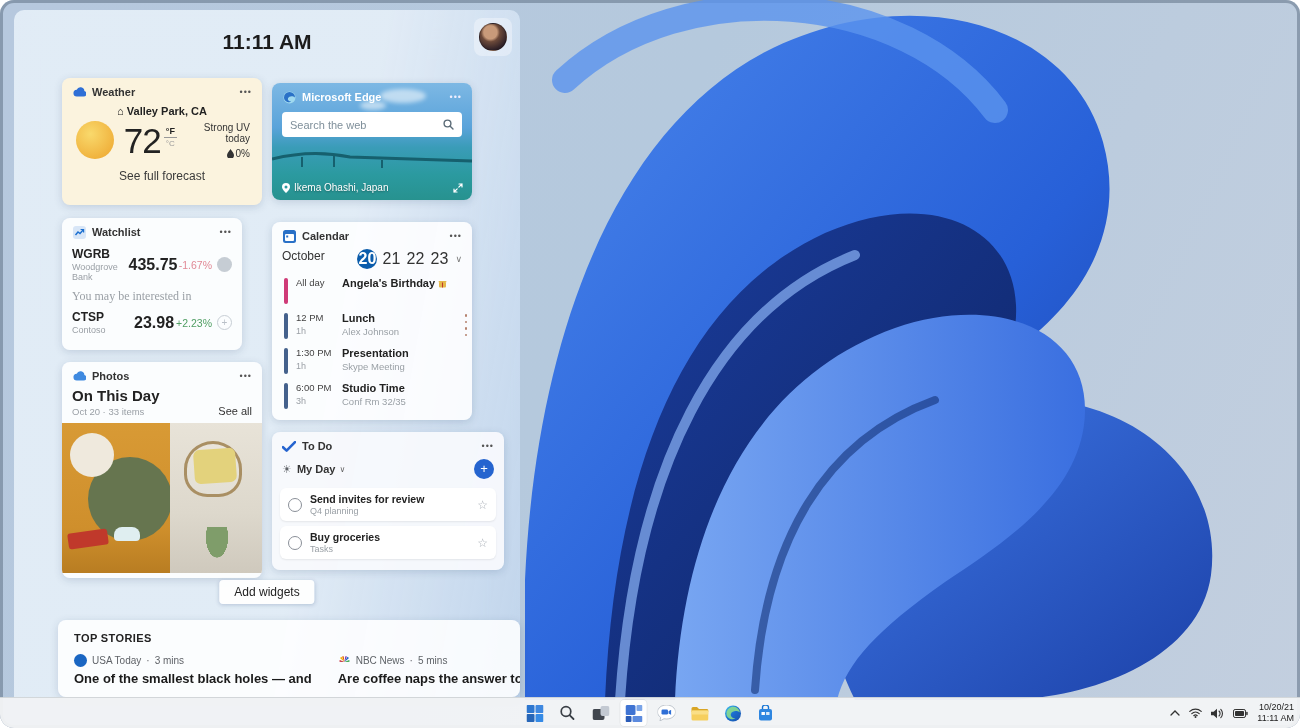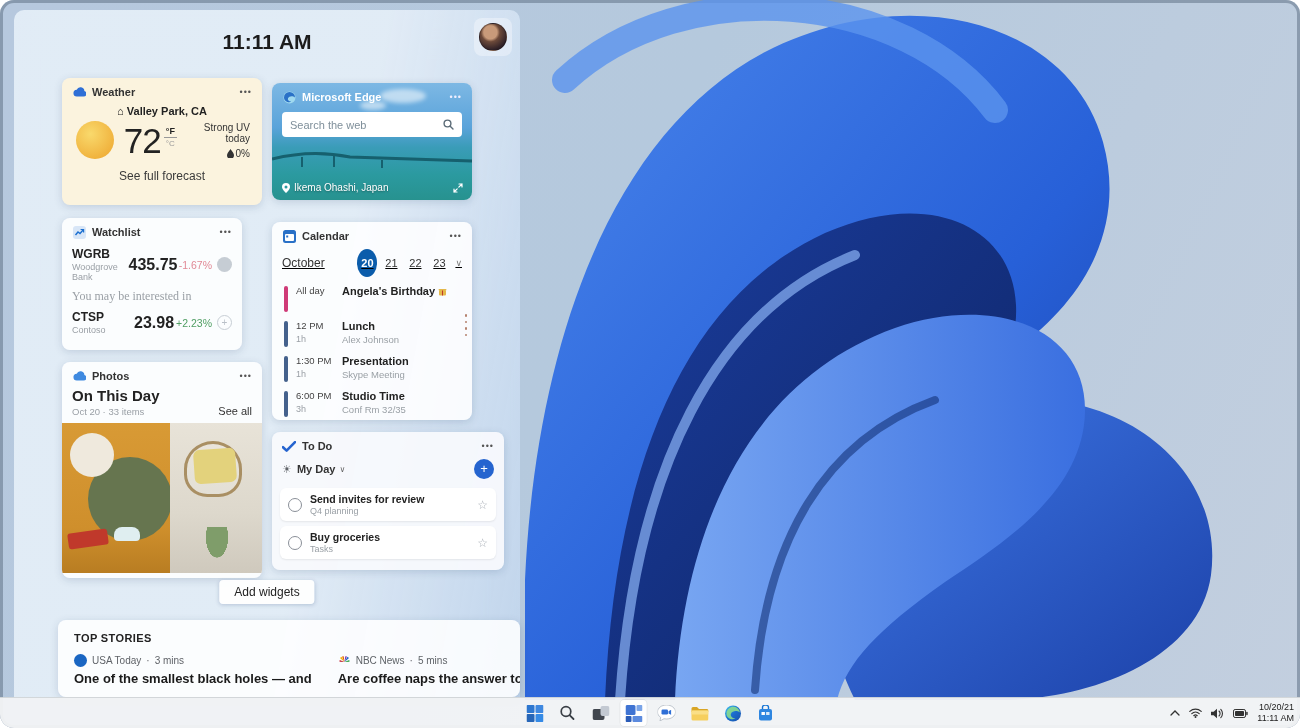--- a/index.html
+++ b/index.html
@@ -63,24 +63,24 @@
   .chg { font-size:10.5px; width:44px; text-align:right; }
   .chg.down { color:#e08a96; }
   .chg.up { color:#4f9e63; }
   .stock-ico { width:15px; height:15px; border-radius:50%; margin-left:5px; flex:0 0 auto; }
   .stock-ico.filled { background:#c6cdd4; }
   .stock-ico.outline { border:1px solid #c6cdd4; color:#b9c0c8; font-size:10px; line-height:13px; text-align:center; }
   .suggest { font-size:12px; color:#9aa0a6; padding:3px 10px 2px;font-family:Liberation Serif, serif; }
 
   
   .cal { left:258px; top:212px; width:200px; height:198px; }
-  .cal-datebar { display:flex; align-items:center; padding:2px 10px 4px;text-decoration:underline; }
+  .cal-datebar { display:flex; padding:2px 10px 4px; }
   .cal-month { font-size:12px; color:#333; }
   .cal-days { margin-left:auto; display:flex; align-items:center; gap:4px; }
-  .cal-day { width:20px; height:28px; border-radius:50%; font-size:11px; color:#333; display:flex; align-items:center; justify-content:center; cursor:pointer; }
+  .cal-day { width:20px; height:20px; border-radius:50%; font-size:16px; color:#333; display:flex; align-items:center; justify-content:center; cursor:pointer; }
   .cal-day.sel { background:#0b5cab; color:#fff; font-weight:700; }
   .cal-chev { color:#777; font-size:9px; margin-left:2px; cursor:pointer; }
   .evt { display:flex; align-items:flex-start; padding:4px 8px 4px 12px; }
   .evt-bar { width:4px; border-radius:2px; height:26px; margin-top:1px; flex:0 0 auto; }
   .evt-times { width:44px; margin-left:8px; }
   .evt-time { font-size:9.5px; color:#444; }
   .evt-dur { font-size:9px; color:#9aa0a6; margin-top:3px; }
   .evt-main { margin-left:2px; }
   .evt-title { font-size:11px; font-weight:700; color:#222; }
   .evt-sub { font-size:9.5px; color:#9aa0a6; margin-top:2px; }

